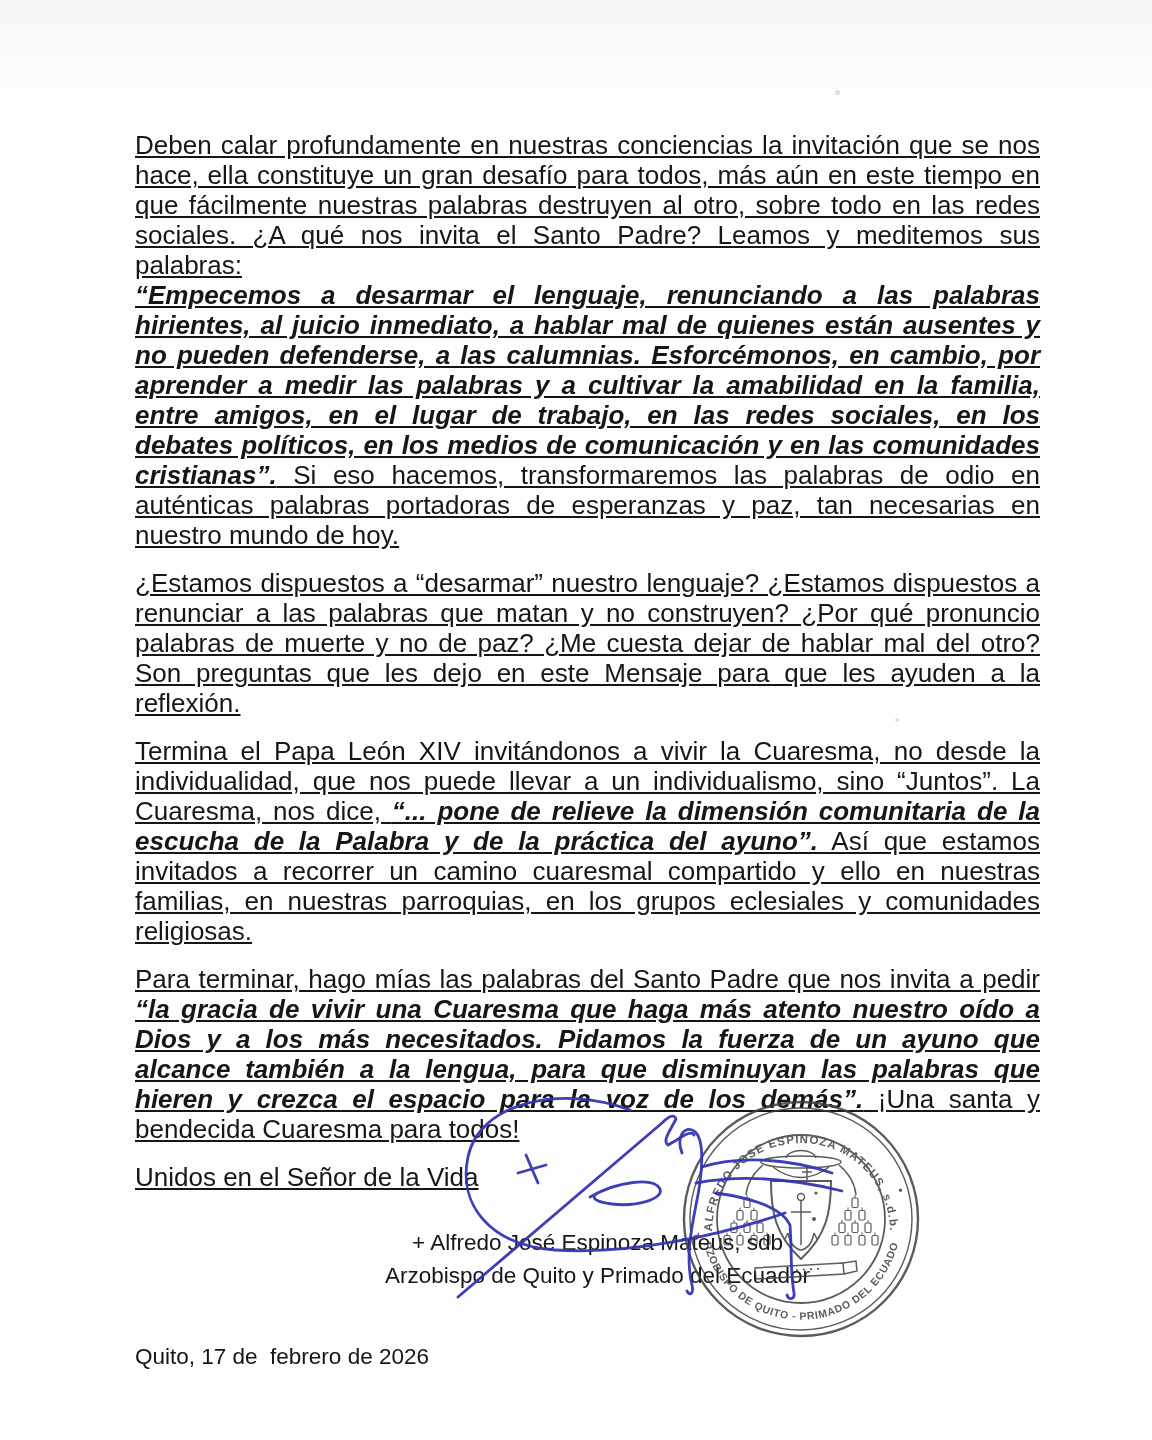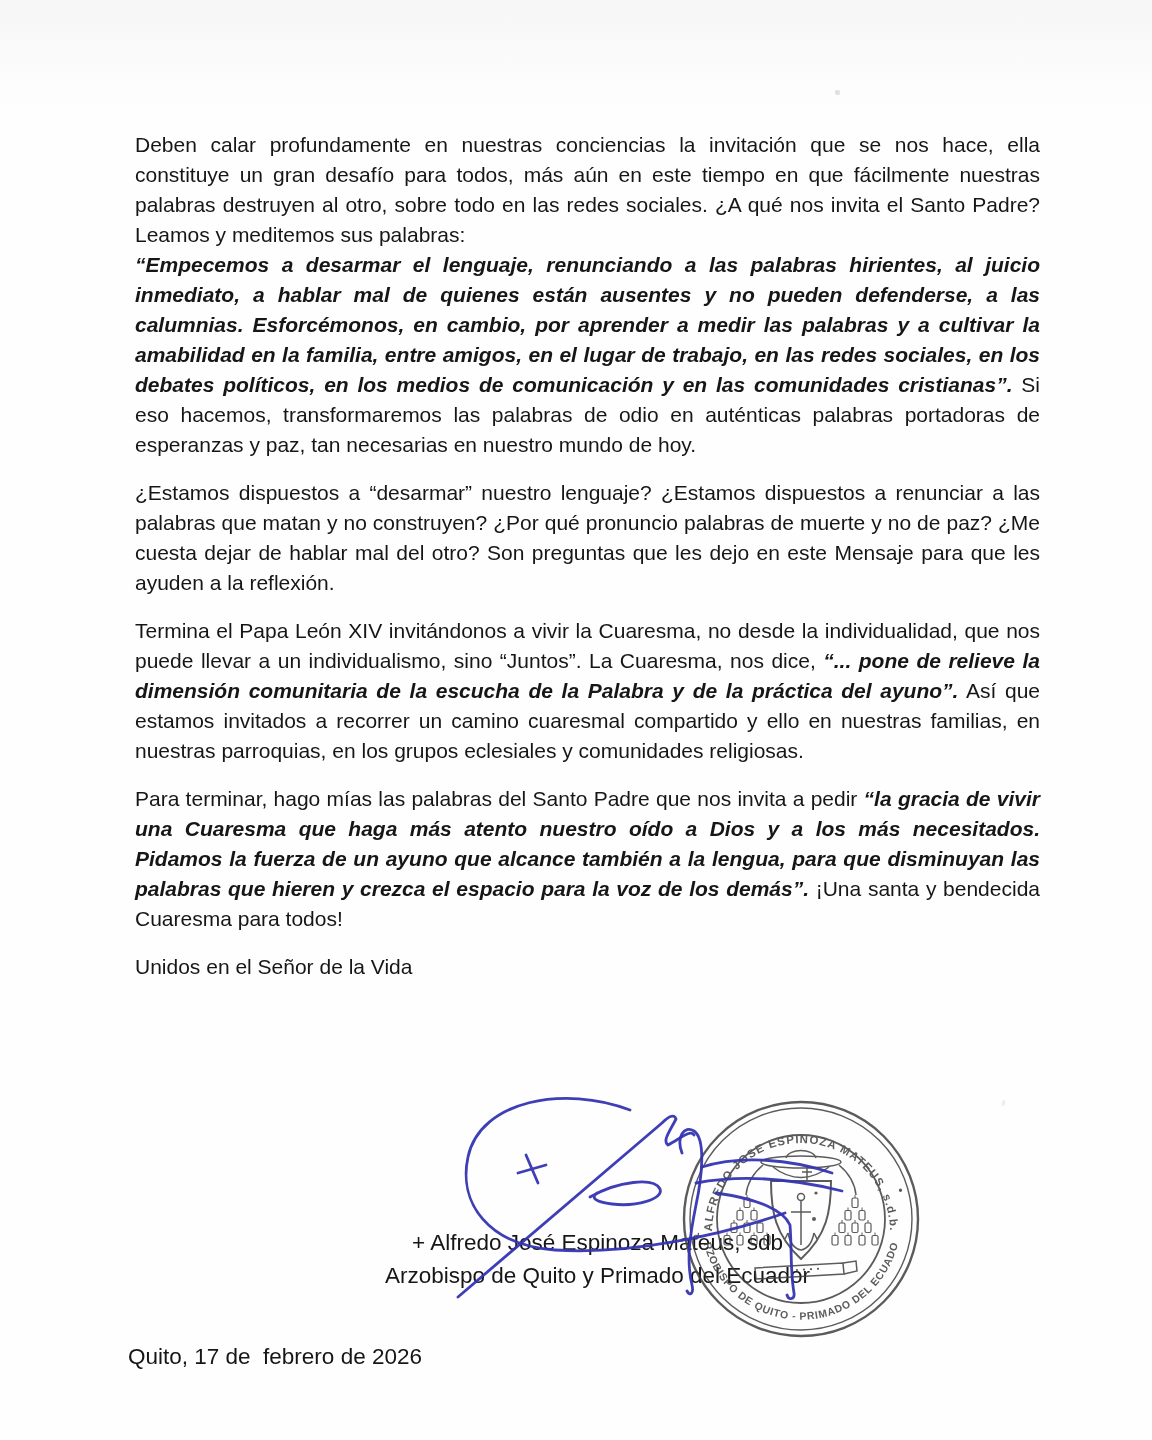--- a/index.html
+++ b/index.html
@@ -16,37 +16,38 @@
     position: absolute; top: 0; left: 0; right: 0; height: 110px;
     background: linear-gradient(180deg, rgba(120,120,120,0.06), rgba(120,120,120,0.02) 65%, rgba(120,120,120,0));
   }
   .speck { position: absolute; background: rgba(90,90,90,0.35); border-radius: 2px; }
   .speck-1 { left: 835px; top: 90px;  width: 5px; height: 5px; opacity: .5; }
   .speck-2 { left: 895px; top: 718px; width: 4px; height: 4px; opacity: .45; }
   .speck-3 { left: 1002px; top: 1100px; width: 3px; height: 6px; opacity: .3; transform: rotate(15deg); }
 
   .body-text {
     position: absolute; left: 135px; top: 130px; width: 905px;
-    font-size: 21px; line-height: 30px; color: var(--ink, #161616);
+    font-size: 26px; line-height: 30px; color: var(--ink, #161616);
     text-align: justify;
+    text-decoration: underline;
   }
   .para { margin: 0 0 18px 0; }
   .para.tight { margin-bottom: 0; }
   .run-normal { font-weight: normal; font-style: normal; }
   .run-bold { font-weight: bold; }
   .run-bolditalic { font-weight: bold; font-style: italic; }
   .closing { margin-top: 16px; text-align: left; }
 
   .sig-block {
     position: absolute; left: 135px; top: 1226px; width: 925px;
     text-align: center; font-size: 22.5px; line-height: 33px;
     color: var(--ink, #161616); z-index: 2;
   }
   .date-line {
-    position: absolute; left: 128px; top: 1344px;
+    position: absolute; left: 135px; top: 1344px;
     font-size: 22.5px; color: var(--ink, #161616); white-space: pre;
   }
 
   .seal { position: absolute; left: 679px; top: 1097px; z-index: 3; opacity: 0.85; }
   .seal-stroke { stroke: var(--seal, #3f3f3f); }
   .seal-fill { fill: var(--seal, #3f3f3f); }
   .seal-text {
     fill: var(--seal, #3f3f3f);
     font-family: "Liberation Sans", sans-serif;
     font-weight: bold; font-size: 11.5px; letter-spacing: 1.1px;

